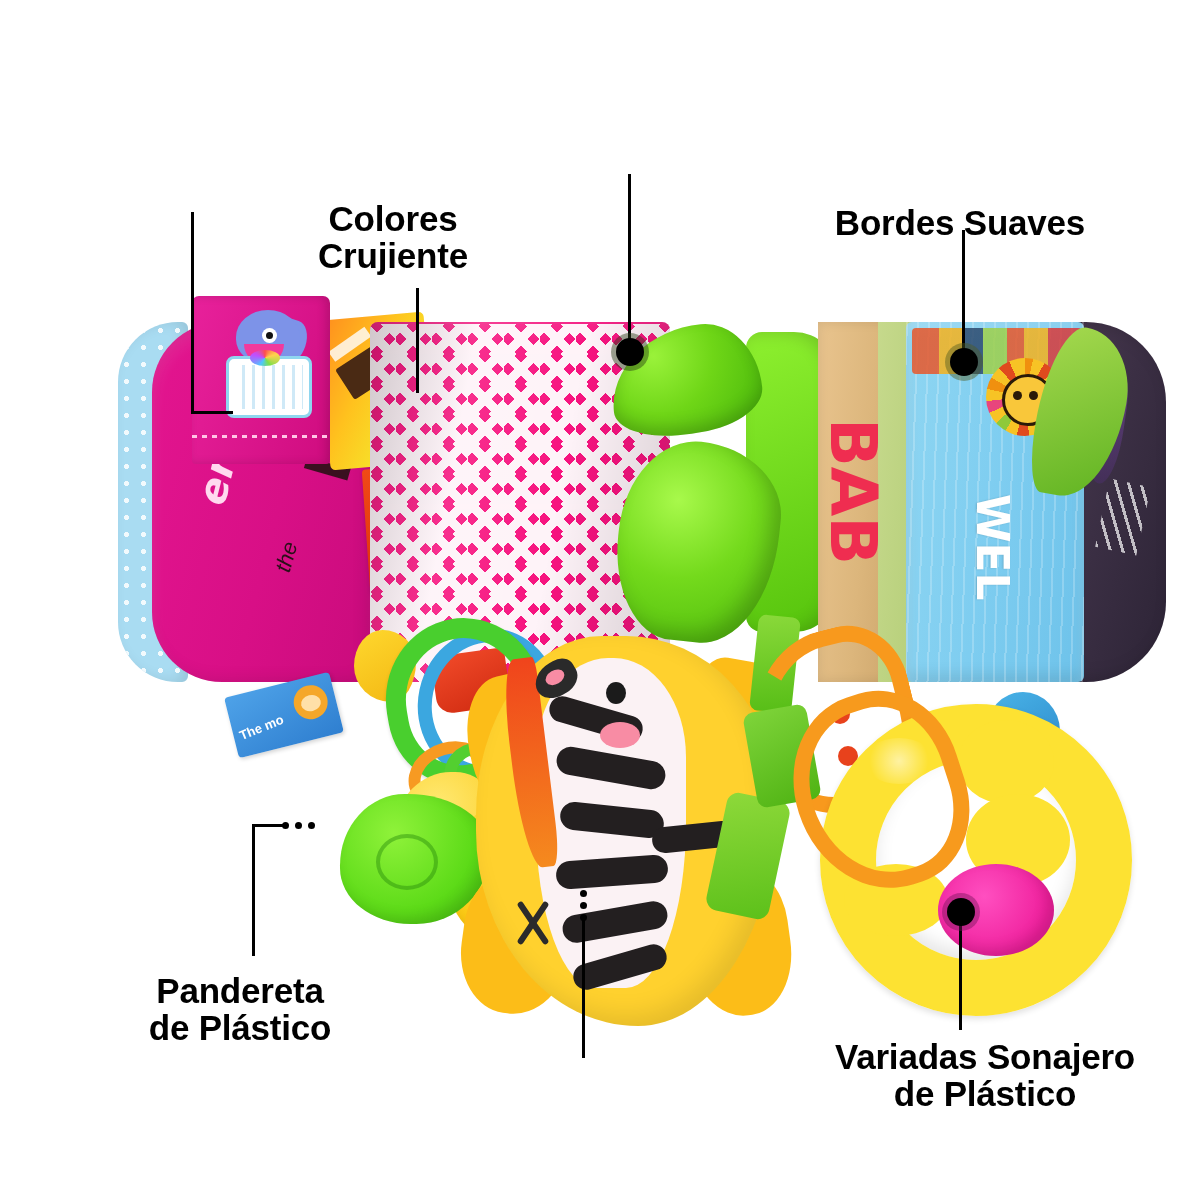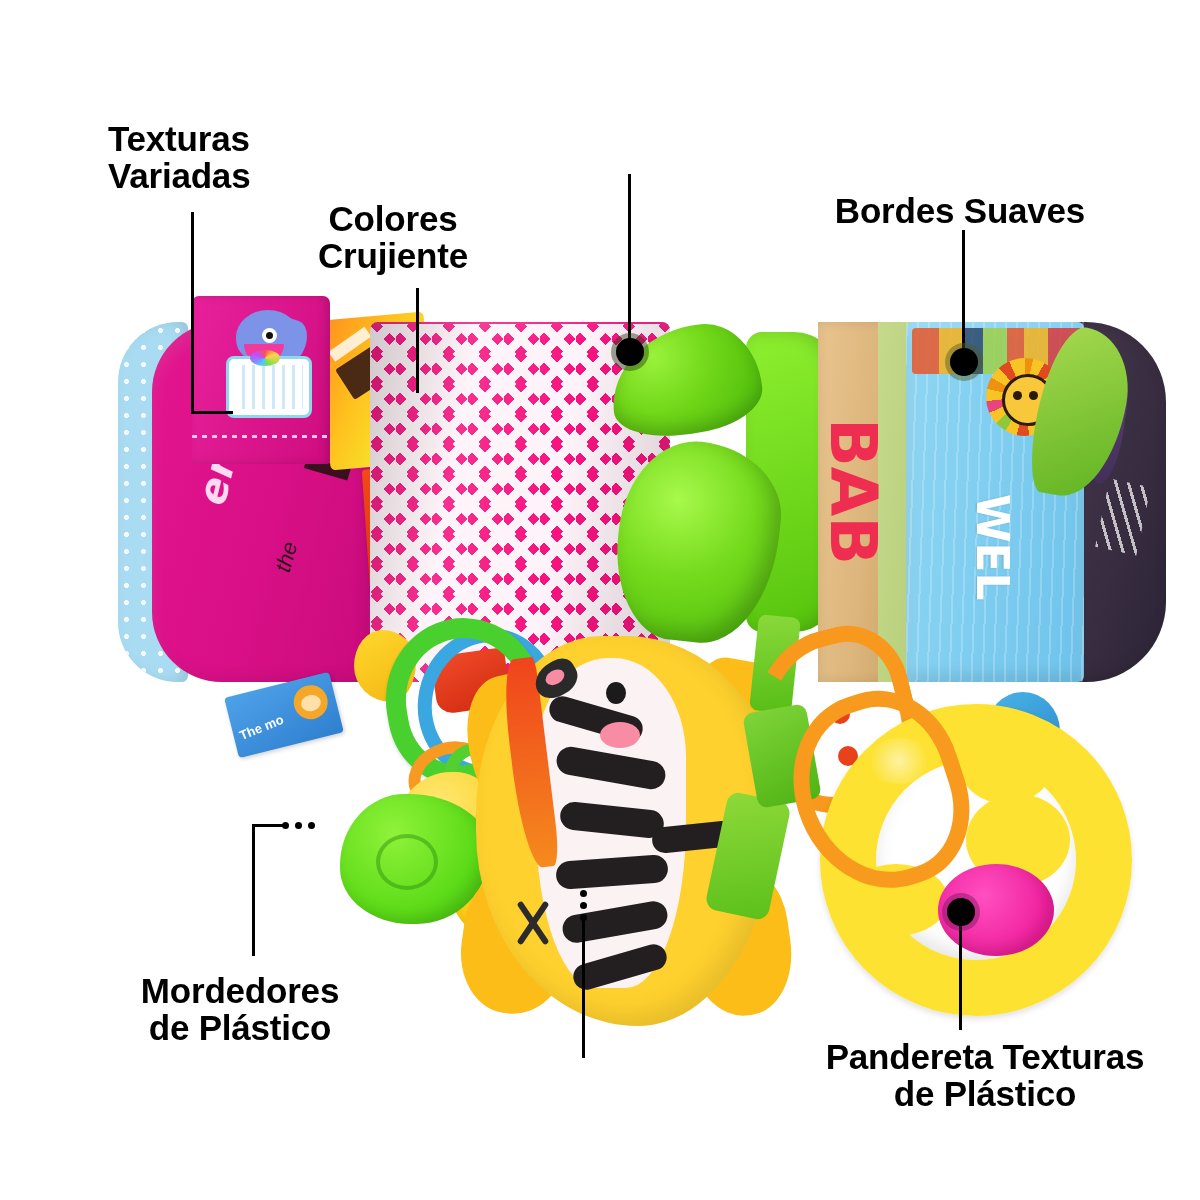--- a/index.html
+++ b/index.html
@@ -408,47 +408,45 @@
         <div class="tamb-lobe" style="left:168px;top:52px;width:96px;height:84px;"></div>
         <div class="tamb-lobe" style="left:176px;top:126px;width:104px;height:92px;"></div>
         <div class="tamb-lobe" style="left:54px;top:196px;width:104px;height:72px;"></div>
         <div class="tamb-orangeRing"></div>
         <div class="tamb-pink"></div>
         <div class="sheen" style="left:74px;top:70px;width:70px;height:46px;"></div>
       </div>
     </div>
   </div>
 
-  <div class="callout c-left" style="left:108px;top:120px;">Texturas
-Variadas</div>
   <div class="lead v" style="left:191px;top:212px;height:202px;"></div>
   <div class="lead h" style="left:191px;top:411px;width:42px;"></div>
 
   <div class="callout c-center" style="left:278px;top:200px;width:230px;">Colores
 Crujiente</div>
   <div class="lead v" style="left:416px;top:288px;height:105px;"></div>
 
   <div class="lead v" style="left:628px;top:174px;height:180px;"></div>
   <div class="dot-end" style="left:616px;top:338px;width:28px;height:28px;box-shadow:0 0 0 5px rgba(40,60,20,.45);"></div>
 
-  <div class="callout c-center" style="left:800px;top:192px;width:320px;">Bordes Suaves</div>
+  <div class="callout c-center" style="left:800px;top:204px;width:320px;">Bordes Suaves</div>
   <div class="lead v" style="left:962px;top:230px;height:128px;"></div>
   <div class="dot-end" style="left:950px;top:348px;width:28px;height:28px;box-shadow:0 0 0 5px rgba(80,90,30,.45);"></div>
 
-  <div class="callout c-center" style="left:100px;top:972px;width:280px;">Mordedores
+  <div class="callout c-center" style="left:100px;top:972px;width:280px;">Pandereta
 de Plástico</div>
   <div class="lead v" style="left:252px;top:825px;height:131px;"></div>
   <div class="lead h" style="left:252px;top:824px;width:32px;"></div>
   <div class="dot-sm" style="left:282px;top:822px;"></div>
   <div class="dot-sm" style="left:295px;top:822px;"></div>
   <div class="dot-sm" style="left:308px;top:822px;"></div>
 
   <div class="lead v" style="left:582px;top:918px;height:140px;"></div>
   <div class="dot-sm" style="left:580px;top:890px;"></div>
   <div class="dot-sm" style="left:580px;top:902px;"></div>
   <div class="dot-sm" style="left:580px;top:914px;"></div>
 
-  <div class="callout c-center" style="left:790px;top:1038px;width:390px;">Pandereta Texturas
+  <div class="callout c-center" style="left:790px;top:1038px;width:390px;">Variadas Sonajero
 de Plástico</div>
   <div class="lead v" style="left:959px;top:918px;height:112px;"></div>
   <div class="dot-end" style="left:947px;top:898px;width:28px;height:28px;box-shadow:0 0 0 5px rgba(120,20,90,.45);"></div>
 
 </div>
 
 </body></html>

